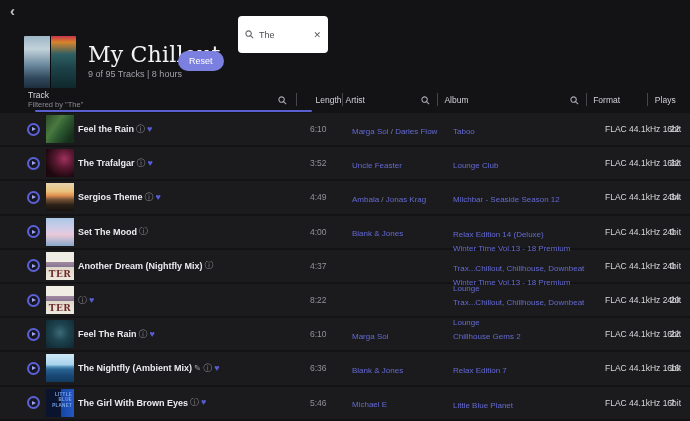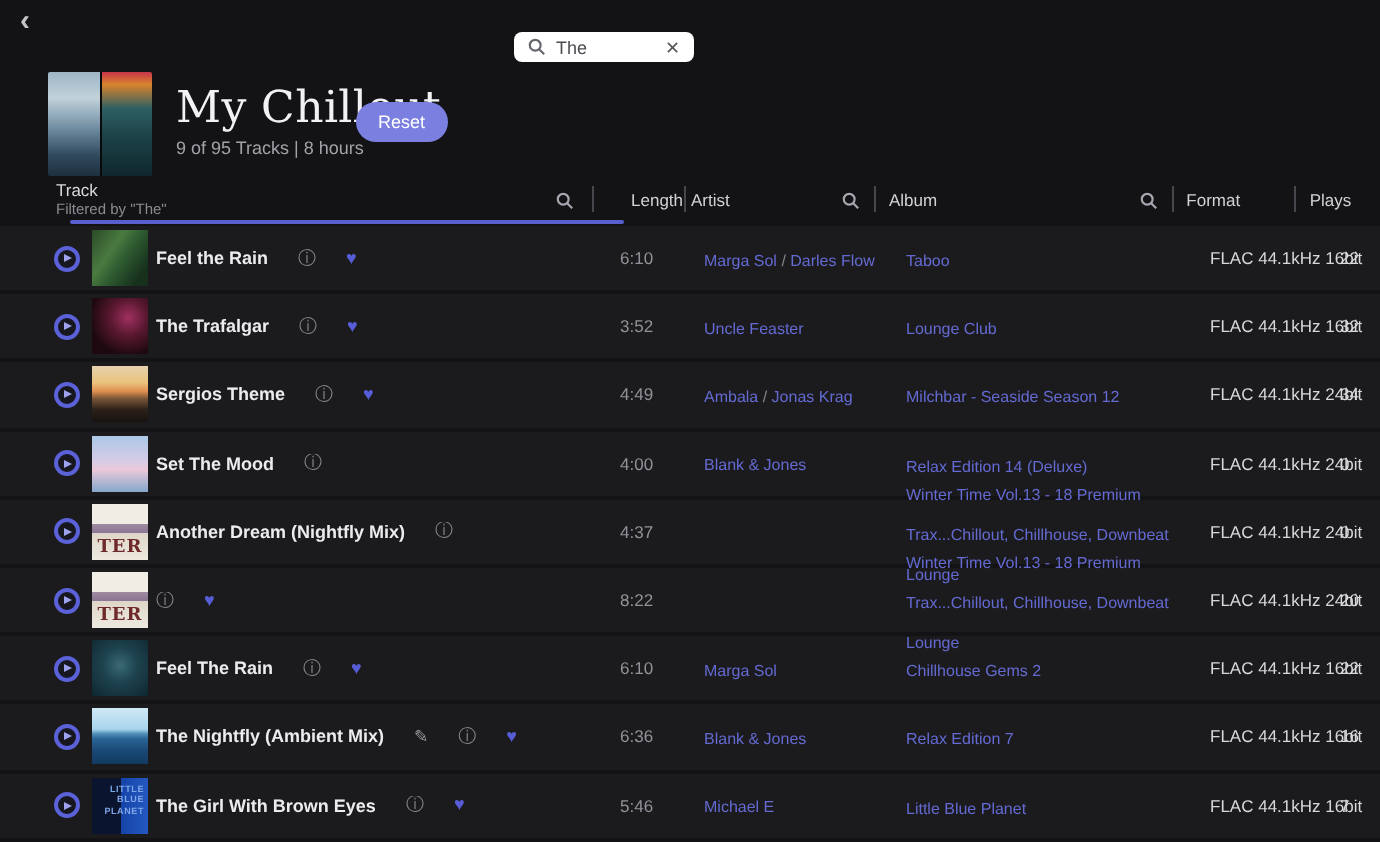--- a/index.html
+++ b/index.html
@@ -7,21 +7,21 @@
   body {
     background:#131316;
     font-family:"Liberation Sans", sans-serif;
     position:relative;
     overflow:hidden;
     color:#e8e8ec;
   }
   
   .back-btn { position:absolute; left:10px; top:2px; font-size:15px; color:#c4c4c8; cursor:pointer; font-weight:bold; }
   .search-box {
-    position:absolute; left:257px; top:16px; width:90px; height:15px;
+    position:absolute; left:238px; top:16px; width:90px; height:37px;
     background:#ffffff; border-radius:4px; display:flex; align-items:center;
     padding:0 7px; gap:5px;
   }
   .search-box .q-value { flex:1; font-size:9px; color:#4c4c52; }
   .search-box .x { font-size:9px; color:#5a5a60; cursor:pointer; }
   
   .cover { position:absolute; left:24px; top:36px; width:52px; height:52px; display:flex; border-radius:1px; overflow:hidden; }
   .cover .half-l { flex:1; background:linear-gradient(180deg,#9db6c6 0%,#c2d2da 25%,#6d8ba0 55%,#324a5e 80%,#1d2f3e 100%); border-right:1px solid #0a0a0c; }
   .cover .half-r { flex:1; background:linear-gradient(180deg,#c8344a 0%,#d8842c 12%,#2e5f62 35%,#1c4248 62%,#0f272c 100%); }
   .pl-title { position:absolute; left:88px; top:42px; font-family:"DejaVu Serif", serif; font-size:22px; color:#f2f2f4; letter-spacing:0.2px; }
@@ -43,21 +43,21 @@
   .mag { width:9px; height:9px; flex-shrink:0; }
   .track-underline { position:absolute; left:35px; top:110px; width:277px; height:2px; background:#5a5fd0; border-radius:1px; }
   
   .table { position:absolute; left:0; top:113px; width:690px; }
   .row { display:flex; align-items:center; height:32.2px; margin-bottom:2px; background:#1b1b1e; padding-left:20px; }
   .c-play { width:26px; flex-shrink:0; }
   .play-btn { width:13px; height:13px; margin-left:7px; border-radius:50%; border:2px solid #5b61d8; background:#17171f; display:flex; align-items:center; justify-content:center; cursor:pointer; }
   .play-btn::after { content:''; border-left:4px solid #9fa3ee; border-top:2.5px solid transparent; border-bottom:2.5px solid transparent; margin-left:1px; }
   .c-art { width:32px; flex-shrink:0; }
   .art { width:28px; height:28px; position:relative; overflow:hidden; }
-  .c-title { width:224px; flex-shrink:0; display:flex; align-items:center; gap:15px; overflow:hidden; padding-right:6px; }
+  .c-title { width:224px; flex-shrink:0; display:flex; align-items:center; gap:2px; overflow:hidden; padding-right:6px; }
   .title { font-size:9px; font-weight:bold; color:#ececf0; white-space:nowrap; overflow:hidden; }
   .edited-ic { font-size:8.5px; color:#9a9aa2; }
   .info-ic { font-size:9px; color:#84848c; cursor:pointer; line-height:1; }
   .heart-ic { font-size:9px; color:#575dd6; cursor:pointer; line-height:1; }
   .c-length { width:46px; flex-shrink:0; padding-left:8px; font-size:8.5px; color:#92929a; }
   .c-artist { width:98px; flex-shrink:0; padding-left:4px; line-height:1.3; }
   .c-album { width:152px; flex-shrink:0; padding-left:7px; line-height:1.25; }
   .link { color:#646ad2; font-size:8px; cursor:pointer; }
   .sep { color:#84848c; font-size:8px; }
   .c-format { width:62px; flex-shrink:0; padding-left:7px; font-size:8.5px; color:#d8d8dc; white-space:nowrap; }

